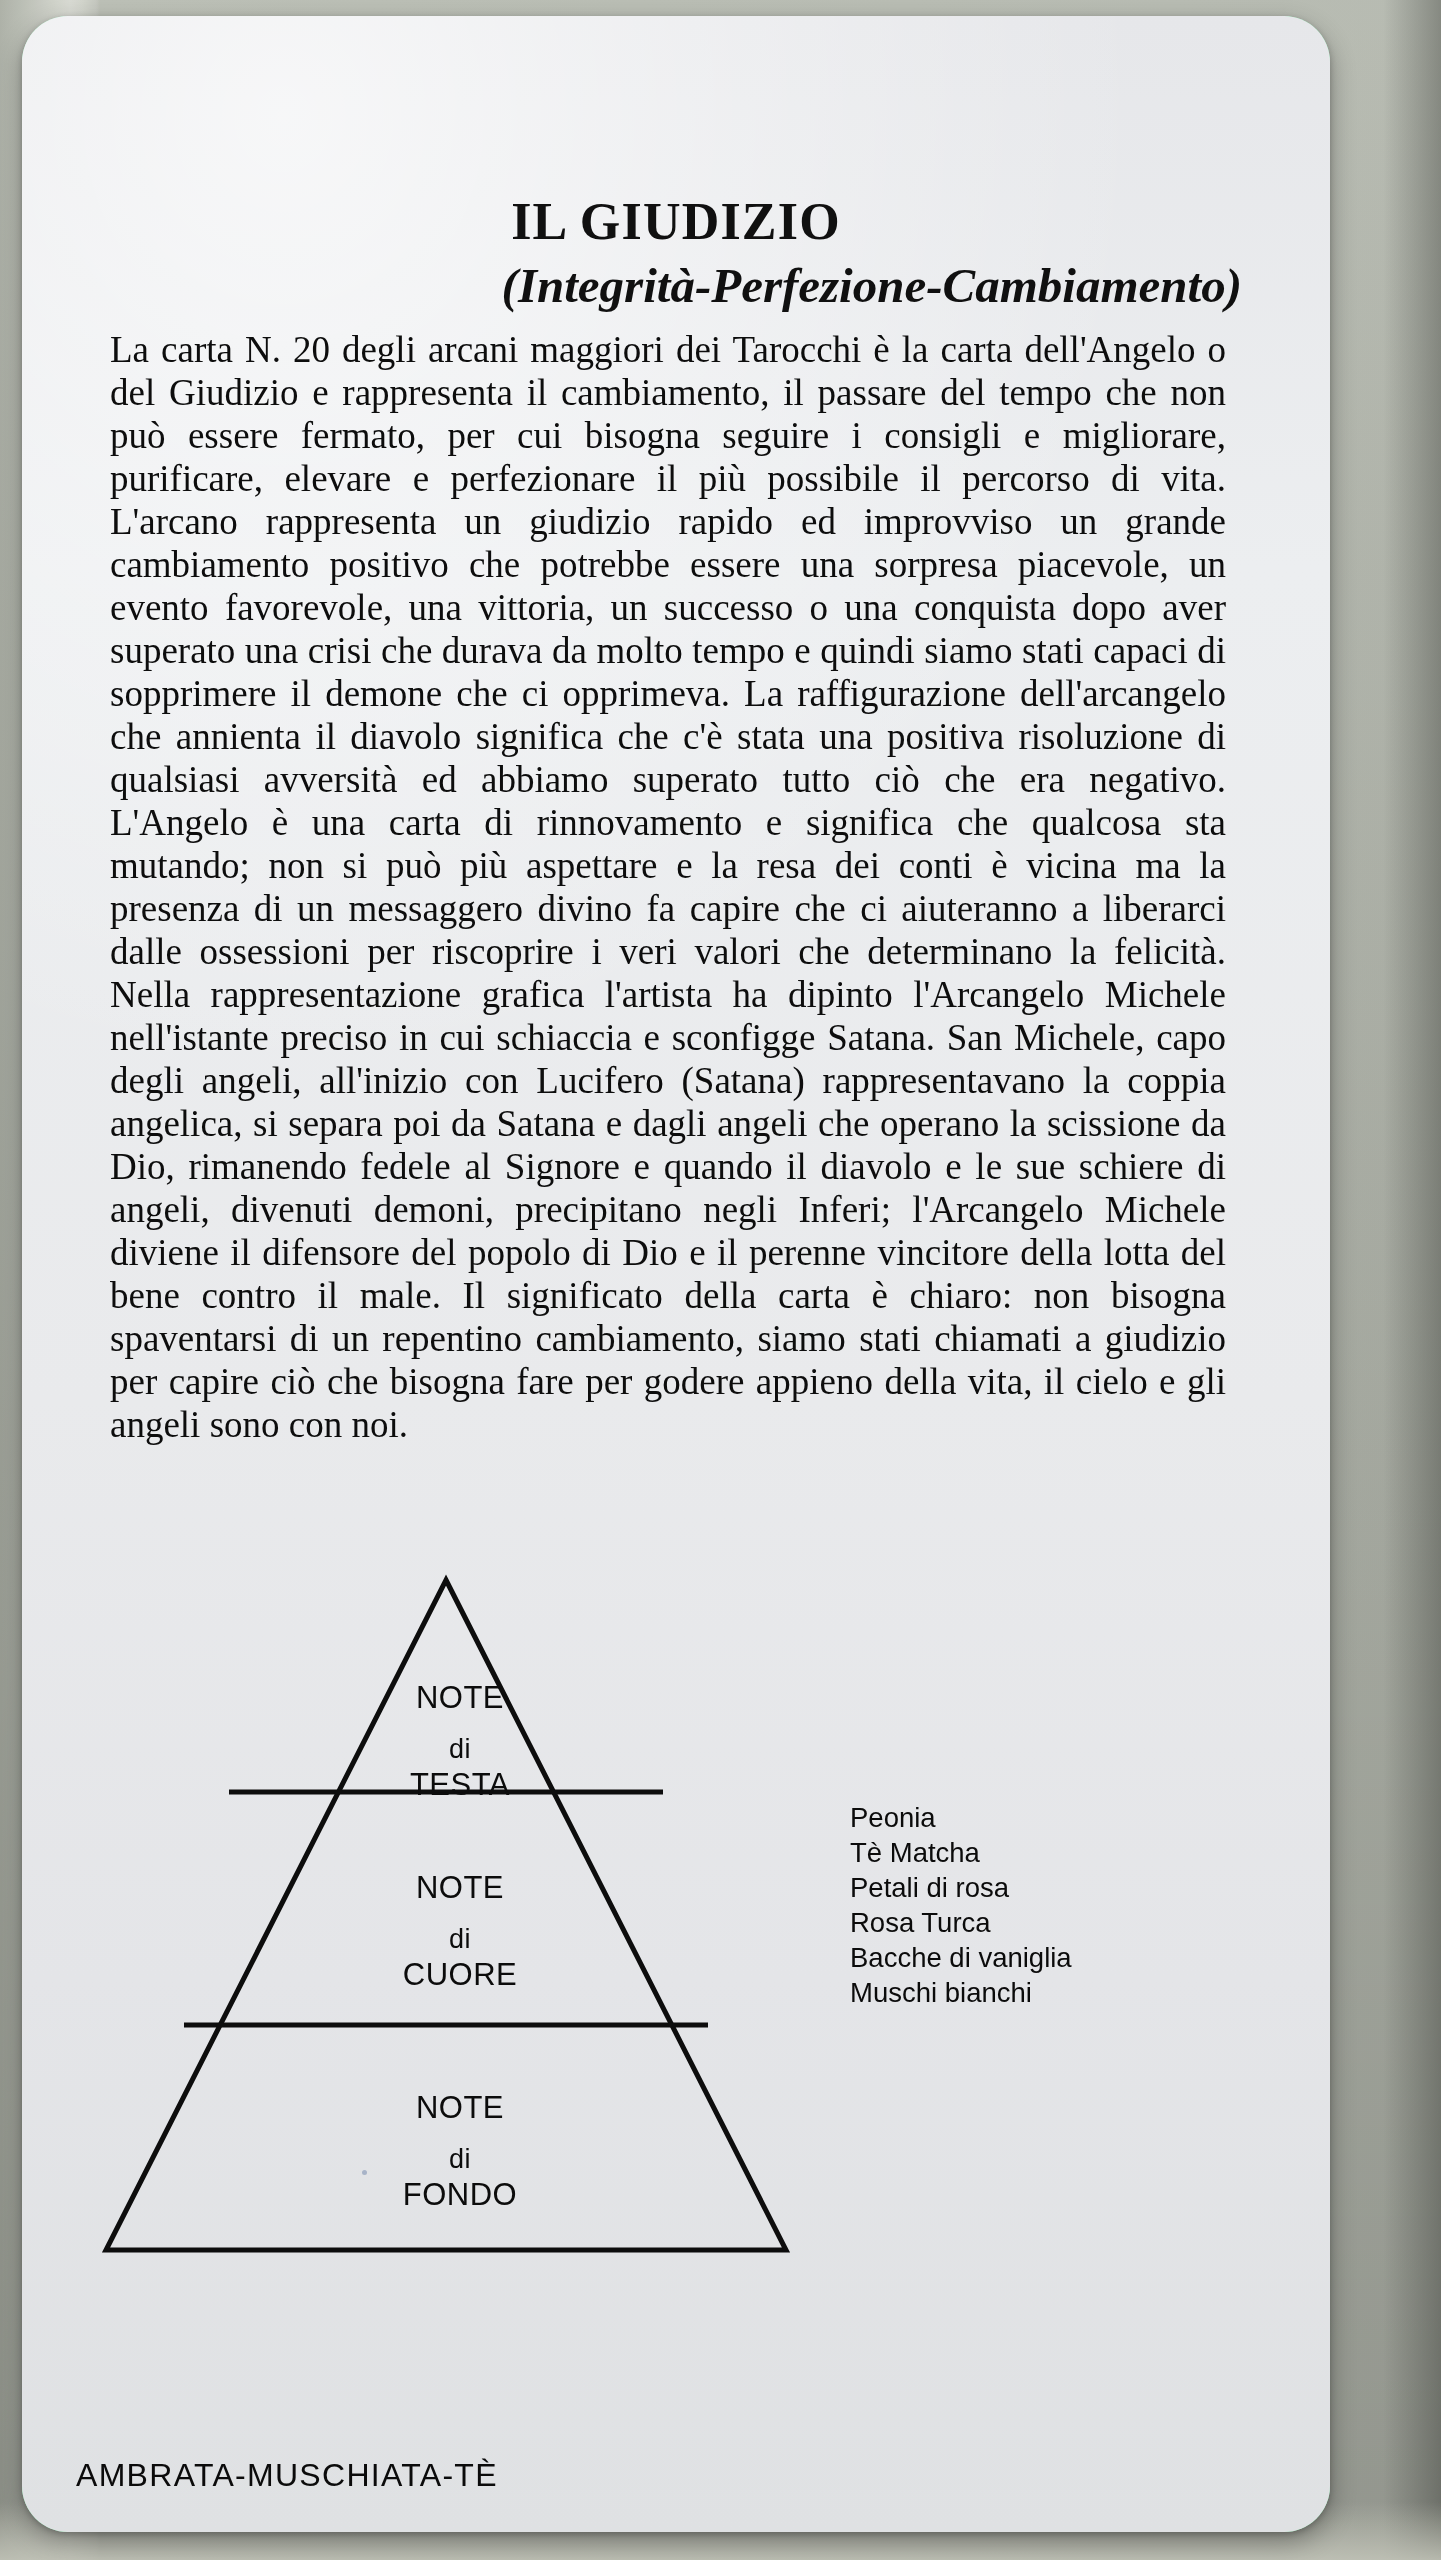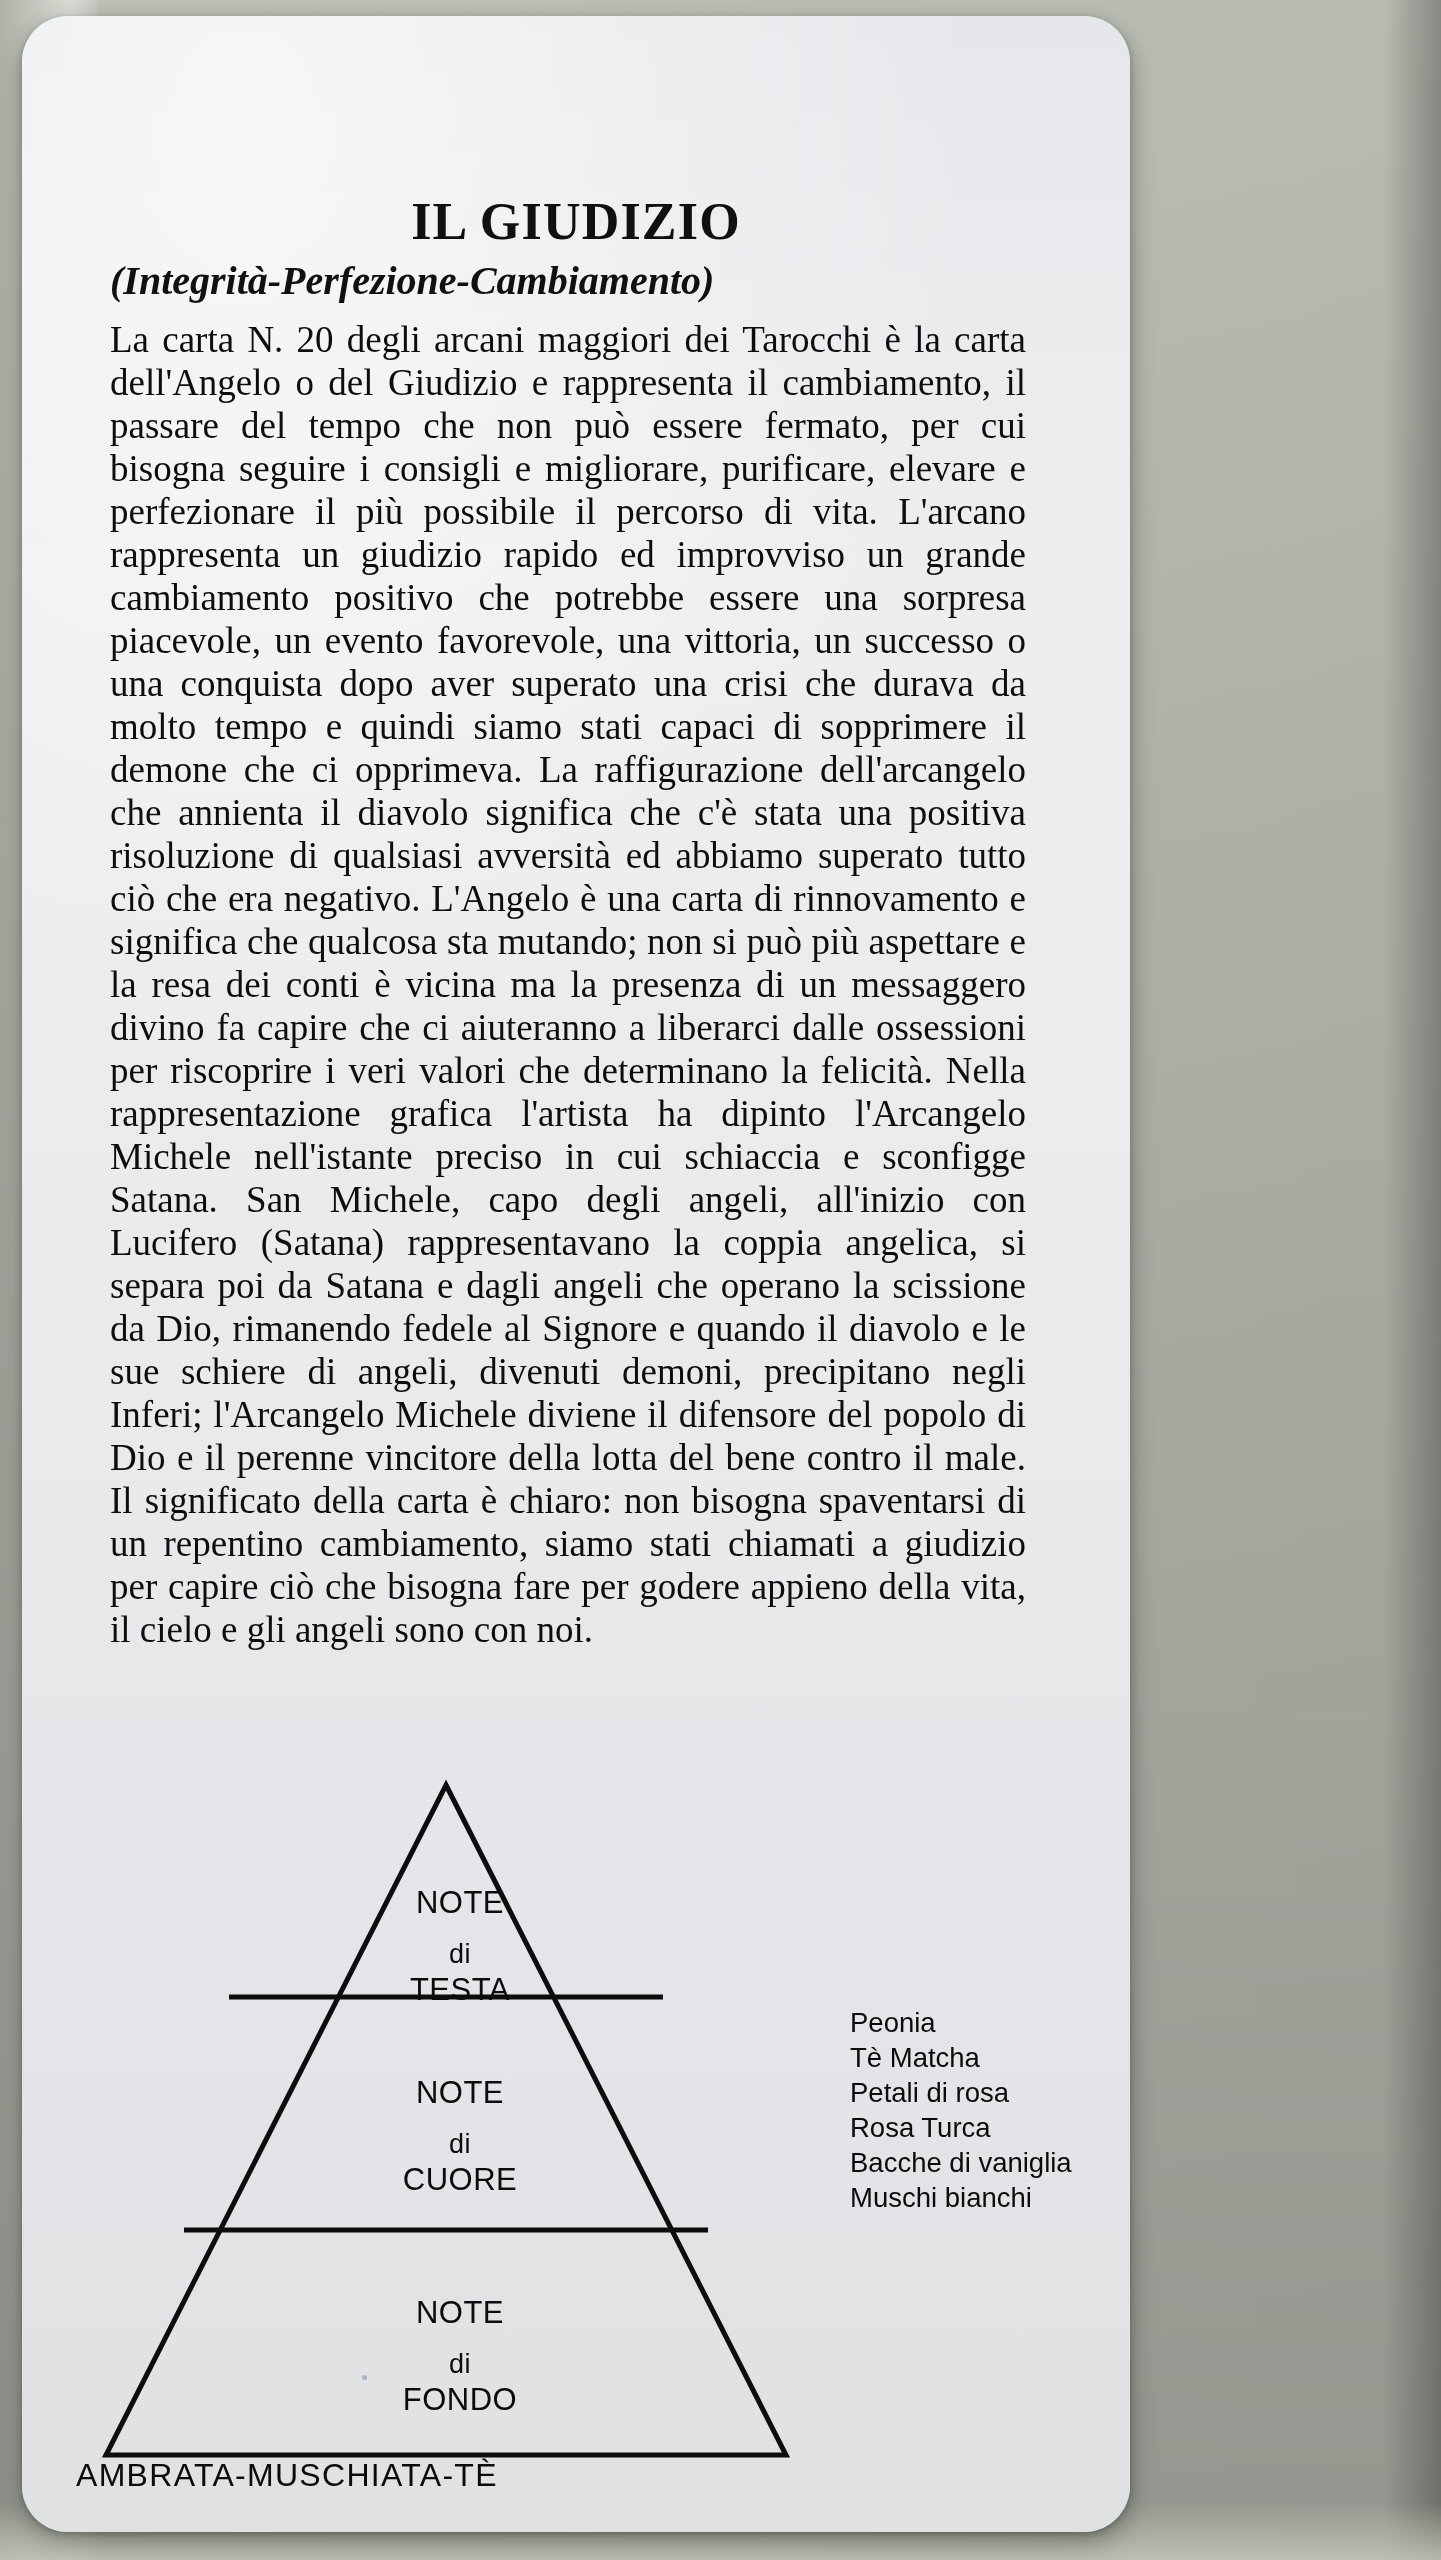--- a/index.html
+++ b/index.html
@@ -41,21 +41,21 @@
     position:absolute;
     left:0; right:0; bottom:0; height:58px;
     background: linear-gradient(180deg, rgba(214,216,206,0.0), rgba(196,198,186,0.85));
   }
 
   
   .card {
     position: absolute;
     left: 22px;
     top: 16px;
-    width: 1108px;
+    width: 1308px;
     height: 2516px;
     background: #86efac;
     border-radius: 46px;
     box-shadow:
       0 10px 26px rgba(0,0,0,0.32),
       0 2px 6px rgba(0,0,0,0.22);
     overflow: hidden;
   }
   .card-sheen{
     position:absolute; inset:0;
@@ -76,25 +76,25 @@
     padding-top: 176px;
     text-align: center;
     font-family: "Liberation Serif", serif;
     font-weight: bold;
     font-size: 52px;
     letter-spacing: 1.2px;
     color: #101010;
   }
   .subtitle {
     margin: 6px 0 0 0;
-    text-align: left;
+    text-align: right;
     font-family: "Liberation Serif", serif;
     font-style: italic;
     font-weight: bold;
-    font-size: 40px;
+    font-size: 49px;
     color: #101010;
   }
 
   .body-text {
     margin: 14px 16px 0 0;
     text-align: justify;
     text-justify: inter-word;
     font-family: "Liberation Serif", serif;
     font-size: 37px;
     line-height: 43px;

